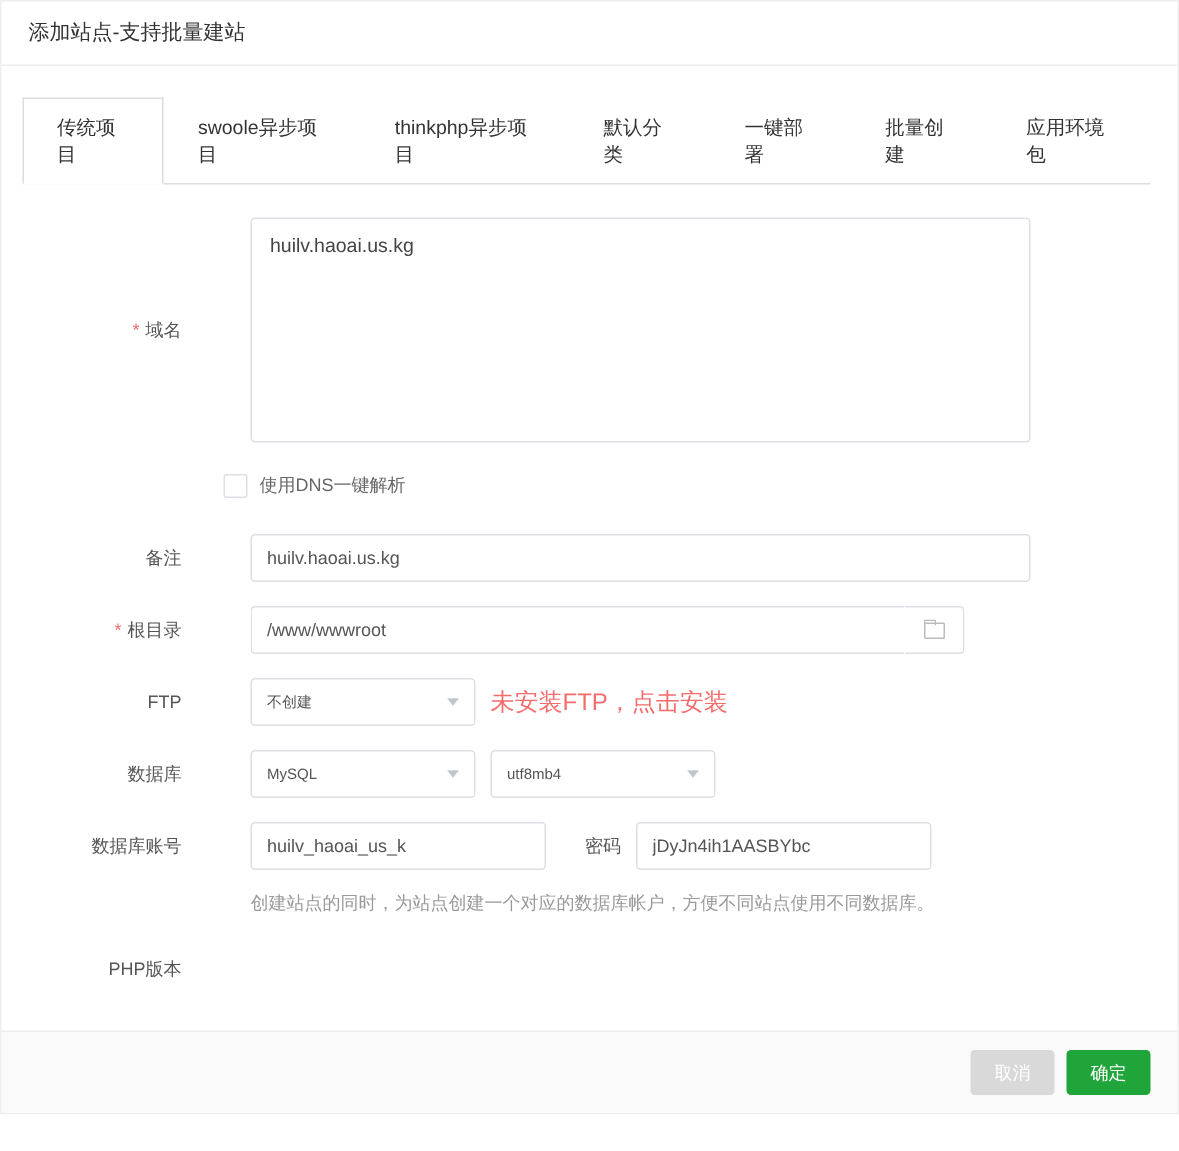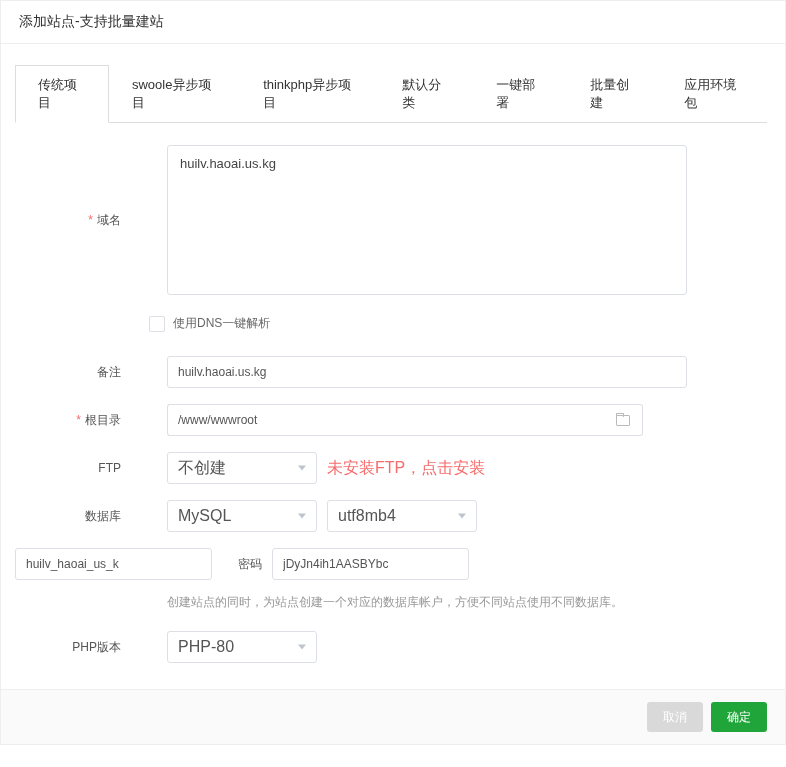--- a/index.html
+++ b/index.html
@@ -14,21 +14,21 @@
 .form-label { width: 120px; text-align: right; padding-right: 14px; line-height: 30px; color: #555; font-size: 12px; }
 .req { color: #f56c6c; margin-right: 4px; }
 .form-control { flex: 1; display: flex; align-items: center; flex-wrap: wrap; }
 textarea.input { width: 520px; height: 150px; border: 1px solid #dcdfe6; border-radius: 3px; padding: 10px 12px; font-size: 13px; color: #444; resize: none; font-family: inherit; }
 input.input { height: 32px; border: 1px solid #dcdfe6; border-radius: 3px; padding: 0 10px; font-size: 12px; color: #555; width: 520px; }
 .input-group { display: flex; width: 476px; }
 .input-group input.input { flex: 1; border-top-right-radius: 0; border-bottom-right-radius: 0; border-right: none; }
 .input-addon { width: 40px; height: 32px; border: 1px solid #dcdfe6; border-left: none; border-radius: 0 3px 3px 0; display: flex; align-items: center; justify-content: center; background: #fff; cursor: pointer; }
 .folder-icon { width: 14px; height: 11px; border: 1px solid #bbb; border-radius: 1px; position: relative; }
 .folder-icon::before { content: ''; position: absolute; top: -3px; left: -1px; width: 6px; height: 3px; border: 1px solid #bbb; border-bottom: none; border-radius: 1px 1px 0 0; }
-.select { height: 32px; border: 1px solid #dcdfe6; border-radius: 3px; padding: 0 28px 0 10px; font-size: 16px; color: #555; background: #fff; position: relative; display: inline-flex; align-items: center; cursor: pointer; min-width: 150px; }
+.select { height: 32px; border: 1px solid #dcdfe6; border-radius: 3px; padding: 0 28px 0 10px; font-size: 10px; color: #555; background: #fff; position: relative; display: inline-flex; align-items: center; cursor: pointer; min-width: 150px; }
 .select::after { content: ''; position: absolute; right: 10px; top: 50%; transform: translateY(-50%); width: 0; height: 0; border-left: 4px solid transparent; border-right: 4px solid transparent; border-top: 5px solid #c0c4cc; }
 .checkbox { width: 16px; height: 16px; border: 1px solid #dcdfe6; border-radius: 2px; margin-right: 8px; display: inline-block; vertical-align: middle; cursor: pointer; }
 .checkbox-row { display: flex; align-items: center; padding-left: 134px; margin-top: 20px; margin-bottom: 24px; }
 .hint-red { color: #f56c6c; margin-left: 10px; font-size: 16px; }
 .hint-green { color: #20a53a; margin-left: 10px; font-size: 12px; cursor: pointer; }
 .hint-gray { color: #999; font-size: 12px; margin-top: 8px; }
 .db-row { display: flex; align-items: center; width: 570px; }
 .db-row .input { width: 197px; }
 .pw-label { width: 60px; text-align: right; padding-right: 10px; color: #555; }
 .dialog-footer { padding: 12px 18px; border-top: 1px solid #eee; display: flex; justify-content: flex-end; gap: 8px; background: #fafafa; }
@@ -101,42 +101,38 @@
         <div class="select" style="margin-right:10px;">
             <span>MySQL</span>
           </div>
         <div class="select">
             <span>utf8mb4</span>
           </div>
       </div>
     </div>
 
     <div class="form-row" style="margin-bottom:6px;">
+      <div class="form-label">数据库账号</div>
       <div class="form-control">
         <div class="db-row">
           <input class="input" value="huilv_haoai_us_k" style="">
           <div class="pw-label">密码</div>
           <input class="input" value="jDyJn4ih1AASBYbc" style="">
         </div>
       </div>
     </div>
     <div class="form-row" style="margin-bottom:20px;">
       <div class="form-label"></div>
       <div class="form-control">
         <div class="hint-gray">创建站点的同时，为站点创建一个对应的数据库帐户，方便不同站点使用不同数据库。</div>
       </div>
     </div>
 
     <div class="form-row">
       <div class="form-label">PHP版本</div>
-      <div class="form-control">
-        <div class="select">
-            <span>PHP-80</span>
-          </div>
-      </div>
     </div>
 
 
   </div>
 
   <div class="dialog-footer">
     <button class="btn btn-default">取消</button>
     <button class="btn btn-primary">确定</button>
   </div>
 </div>

